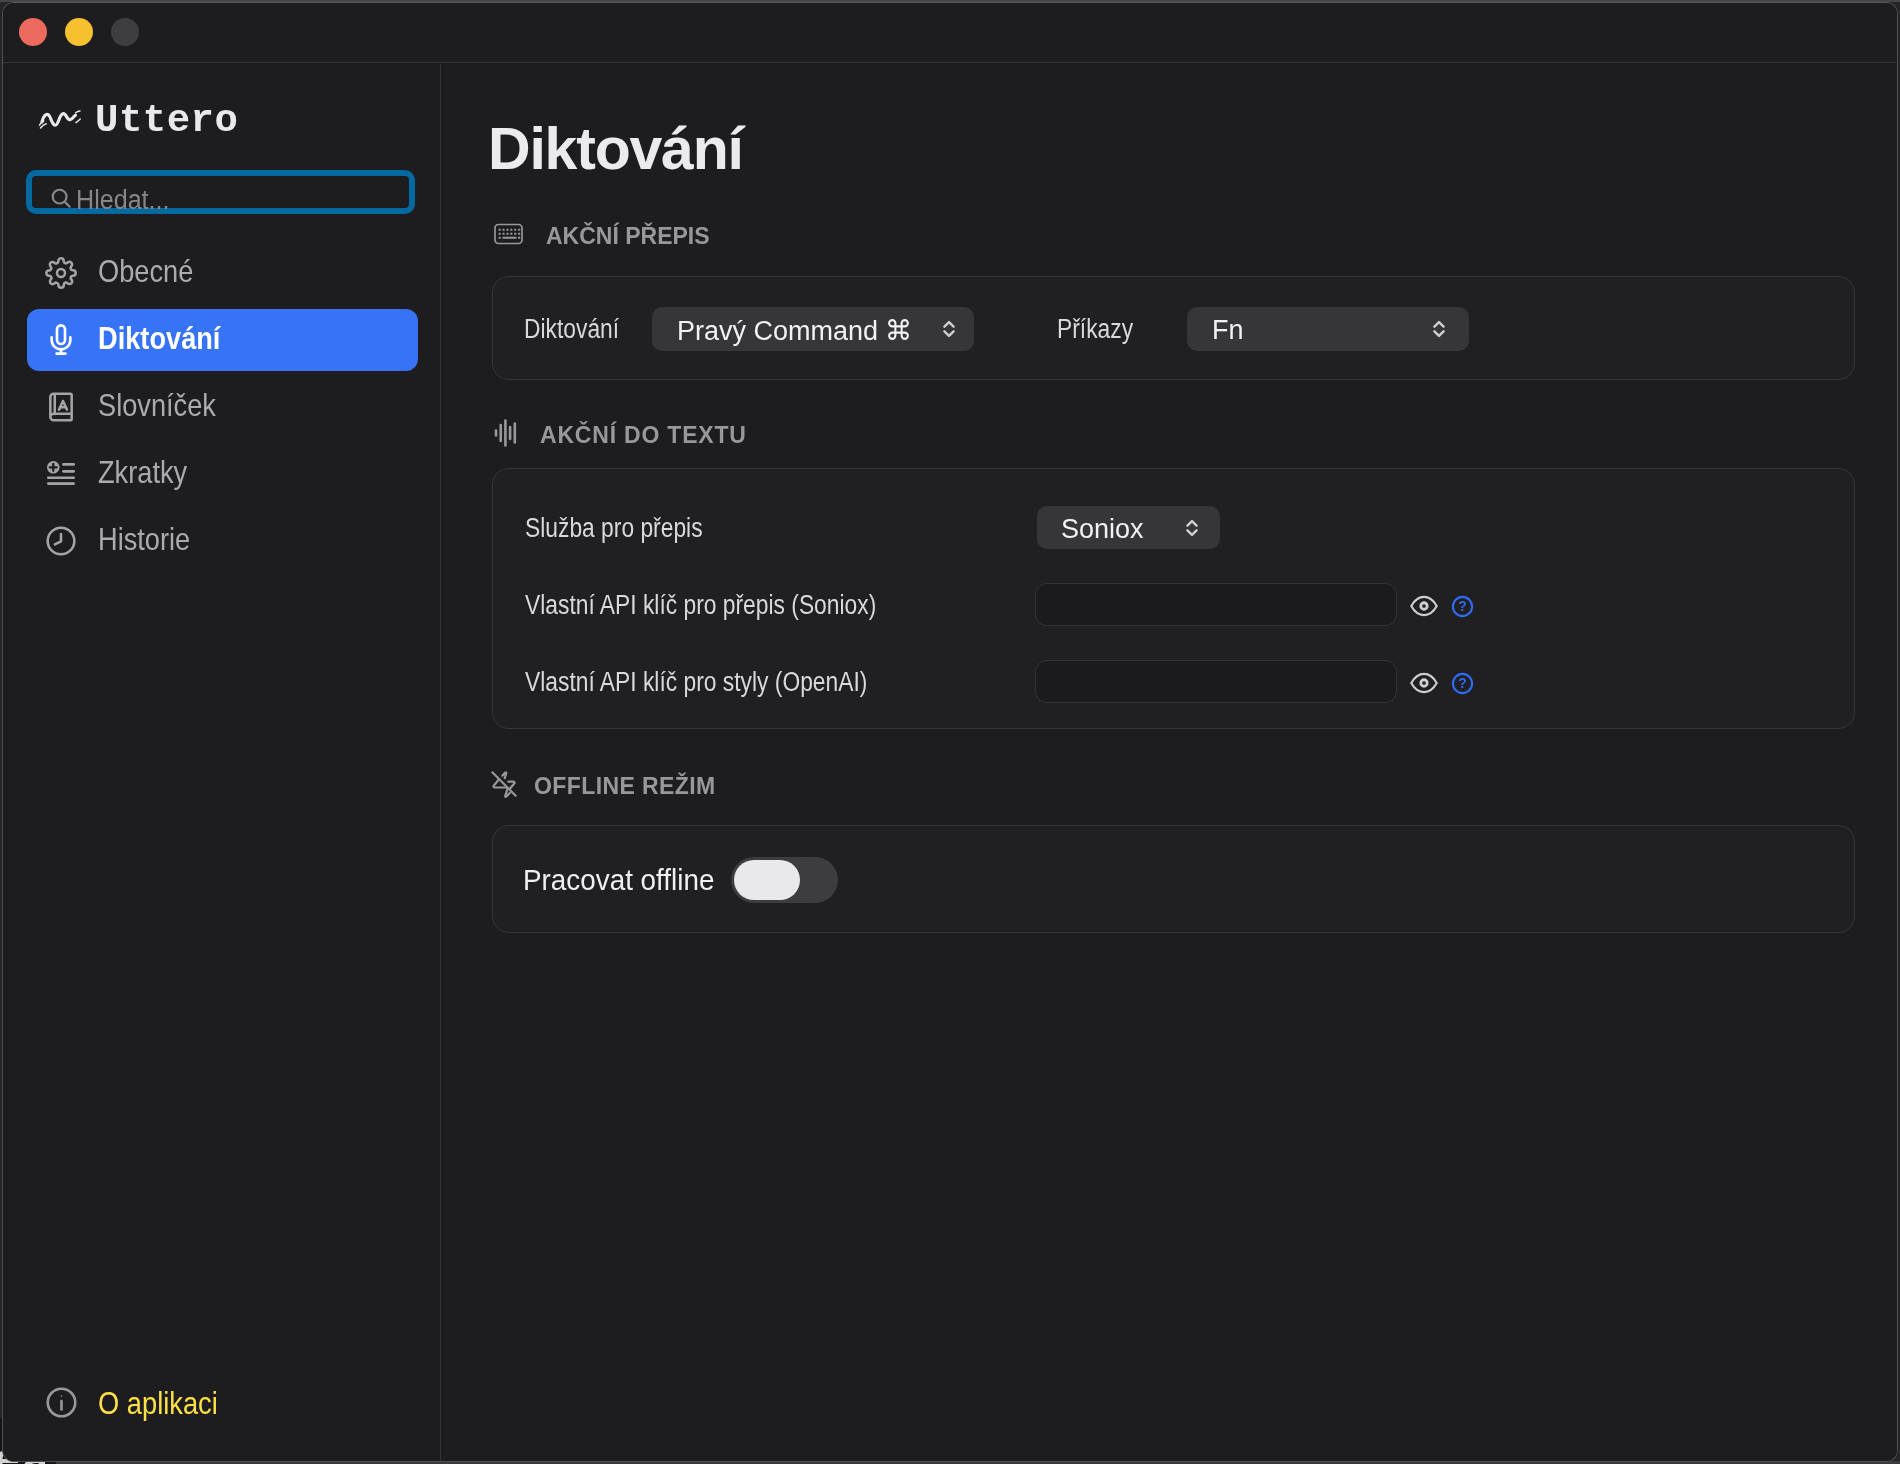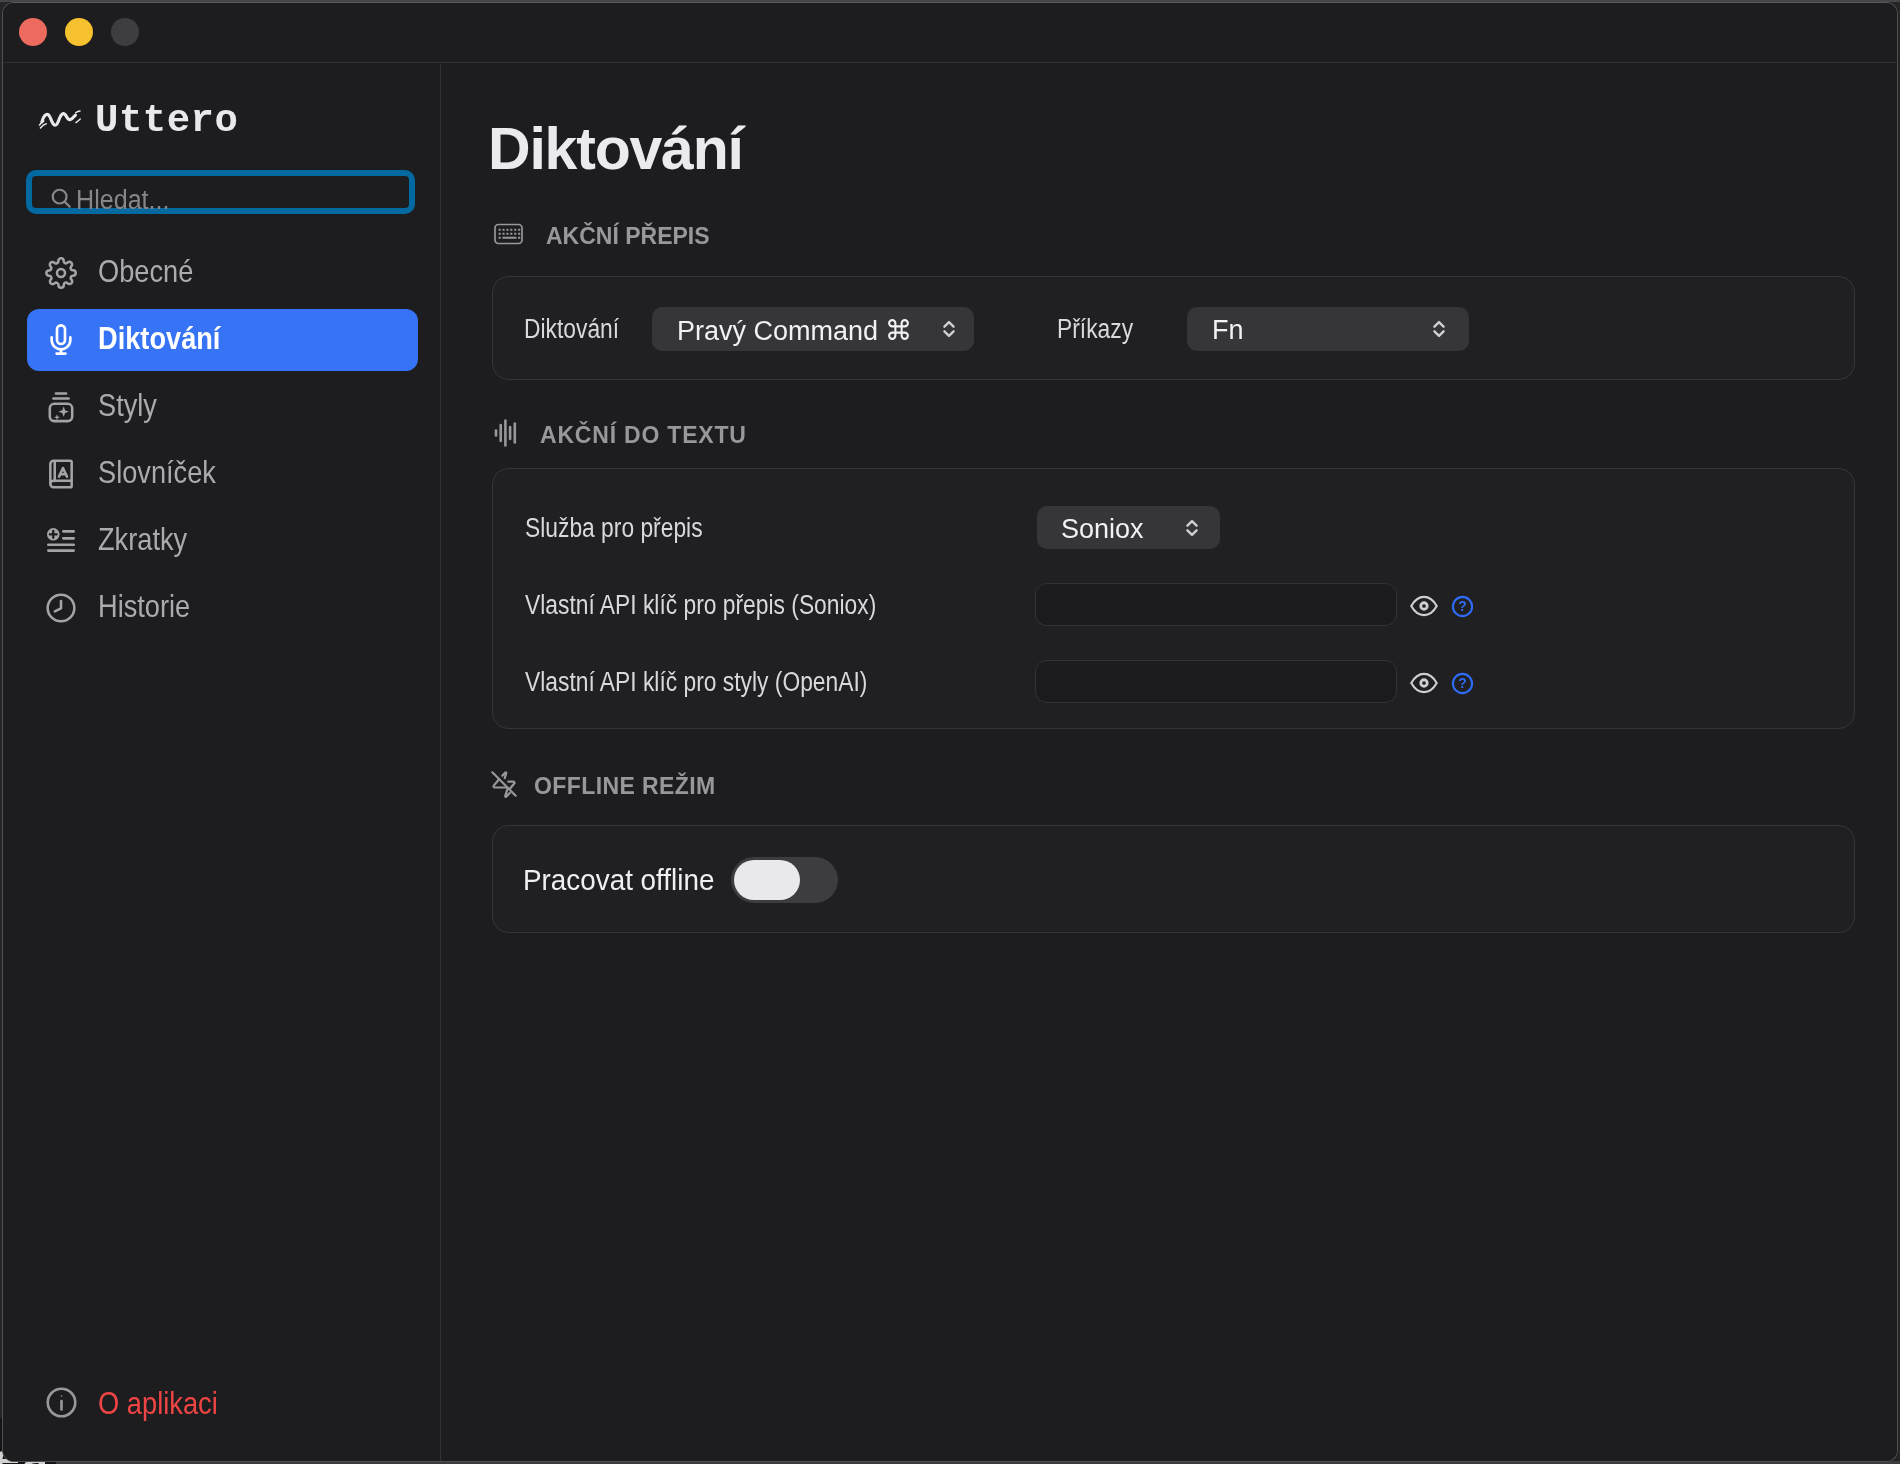--- a/index.html
+++ b/index.html
@@ -23,21 +23,21 @@
   .brand { position:absolute; left:92px; top:38px; line-height:39px; font-size:39px; font-weight:700; color:#e9e9eb; letter-spacing:0.5px;font-family:Liberation Mono, monospace; }
   .search { position:absolute; left:23px; top:106px; width:389px; height:44px; border:6px solid #0369a1; border-radius:10px; }
   .search svg { position:absolute; left:18px; top:11px; }
   .search span { position:absolute; left:44px; top:9px; font-size:27px; color:#86868b; transform:scaleX(0.93); transform-origin:left center; }
   .nav { position:absolute; left:24px; top:178px; width:391px; }
   .nav .item { position:relative; height:62px; margin-bottom:5px; border-radius:12px; color:#ababaf; }
   .nav .item.sel { background:#3673f5; color:#ffffff; }
   .nav .item svg { position:absolute; left:18px; top:15px; }
   .nav .item .t { position:absolute; left:71px; top:9px; font-size:32px; line-height:40px; transform:scaleX(0.85); transform-origin:left center; }
   .nav .item.sel .t { font-weight:700; }
-  .about { position:absolute; left:42px; top:1322px; width:350px; height:34px; color:#ef4444; }
+  .about { position:absolute; left:42px; top:1322px; width:350px; height:34px; color:#fde047; }
   .about .t { position:absolute; left:53px; top:-1px; font-size:31px; line-height:38px; transform:scaleX(0.88); transform-origin:left center; }
 
   
   h1 { position:absolute; left:46px; top:52px; line-height:66px; font-size:59px; font-weight:700; color:#ebebed; letter-spacing:-1.2px; }
   .sec { position:absolute; left:52px; height:0; color:#97979c; }
   .sec .t { position:absolute; left:52px; top:-12px; line-height:28px; font-size:23px; font-weight:700; letter-spacing:0.5px; white-space:nowrap; }
   .card { position:absolute; left:50px; width:1363px; background:#202022; border:1px solid #353538; border-radius:16px; }
   .lbl { position:absolute; font-size:27px; color:#d9d9db; white-space:nowrap; transform:scaleX(0.845); transform-origin:left center; }
   .select { position:absolute; height:44px; background:#36363a; border-radius:10px; color:#f2f2f4;text-align:center; }
   .select .st { position:absolute; left:25px; top:8px; font-size:27px; font-weight:500; white-space:nowrap; }
@@ -84,30 +84,20 @@
           <span class="t">Obecné</span>
         </div>
       <div class="item sel">
           <svg width="32" height="32" viewBox="0 0 24 24" fill="none" stroke="#ffffff" stroke-width="2" stroke-linecap="round" stroke-linejoin="round">
             <path d="M12 1a3 3 0 0 0-3 3v8a3 3 0 0 0 6 0V4a3 3 0 0 0-3-3z"></path>
             <path d="M19 10v2a7 7 0 0 1-14 0v-2"></path>
             <line x1="12" y1="19" x2="12" y2="22.2"></line>
             <line x1="8.7" y1="22.2" x2="15.3" y2="22.2"></line>
           </svg>
           <span class="t">Diktování</span>
-        </div>
-      <div class="item">
-          <svg width="32" height="32" viewBox="0 0 24 24" fill="none" stroke="#a4a4a8" stroke-width="1.9" stroke-linecap="round" stroke-linejoin="round">
-            <path d="M8.2 1.8h7.6"></path>
-            <path d="M6.3 5.7h11.4"></path>
-            <rect x="3.6" y="9.6" width="16.8" height="13" rx="3.4"></rect>
-            <path d="M14 11.6l1.05 2.85 2.85 1.05-2.85 1.05-1.05 2.85-1.05-2.85-2.85-1.05 2.85-1.05z" fill="#a4a4a8" stroke="none"></path>
-            <path d="M9 17.4l.62 1.68 1.68.62-1.68.62-.62 1.68-.62-1.68-1.68-.62 1.68-.62z" fill="#a4a4a8" stroke="none"></path>
-          </svg>
-          <span class="t">Styly</span>
         </div>
       <div class="item">
           <svg width="32" height="32" viewBox="0 0 24 24" fill="none" stroke="#a4a4a8" stroke-width="1.9" stroke-linecap="round" stroke-linejoin="round">
             <path d="M4 19.5v-15A2.5 2.5 0 0 1 6.5 2H19a1 1 0 0 1 1 1v18a1 1 0 0 1-1 1H6.5a2.5 2.5 0 0 1 0-5H20"></path>
             <path d="M7.3 2.5v14.7"></path>
             <path d="m10.5 14 3-6.5 3 6.5"></path>
             <path d="M11.4 12.2h4.2"></path>
           </svg>
           <span class="t">Slovníček</span>
         </div>

